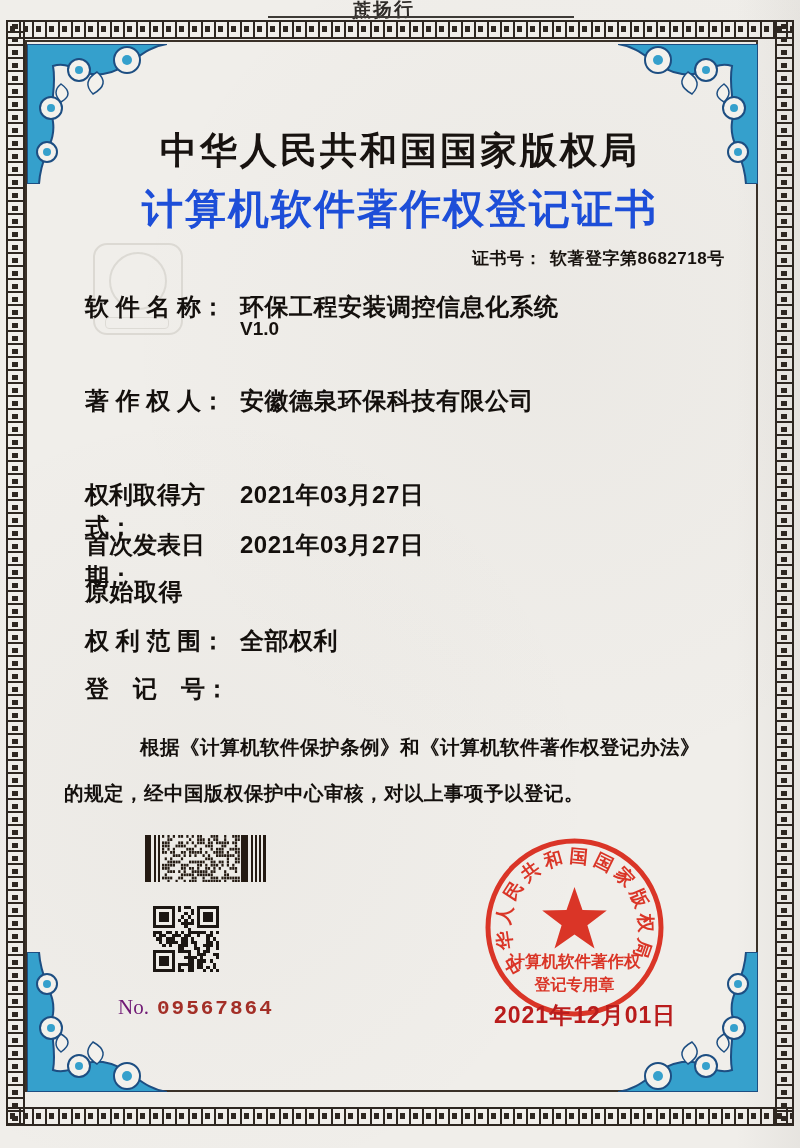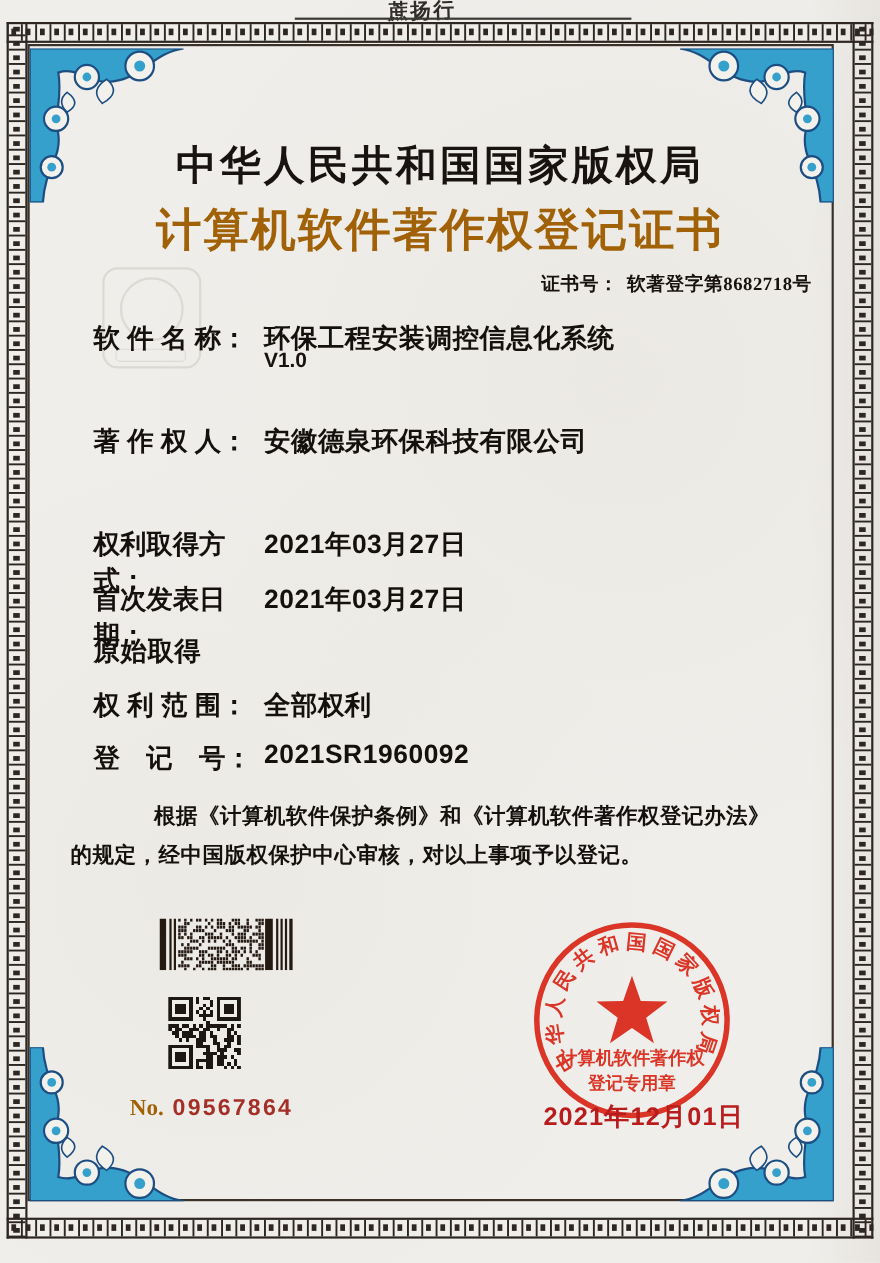--- a/index.html
+++ b/index.html
@@ -65,52 +65,52 @@
   .handwrite-line{left:268px;top:16px;width:306px;height:2px;background:#3d3a36;}
   
   .authority{
     left:0;top:126px;width:800px;text-align:center;
     font-family:"Liberation Serif","DejaVu Serif",serif;
     font-weight:bold;font-size:37px;letter-spacing:3px;color:#181310;
   }
   .cert-title{
     left:0;top:182px;width:800px;text-align:center;
     font-family:"Liberation Serif","DejaVu Serif",serif;
-    font-weight:bold;font-size:41px;letter-spacing:2px;color:#a16207;
-  }
-  .cert-no{left:492px;top:247px;font-size:17px;font-weight:bold;letter-spacing:.5px;font-family:Liberation Serif, serif;}
+    font-weight:bold;font-size:41px;letter-spacing:2px;color:#1d4ed8;
+  }
+  .cert-no{left:472px;top:247px;font-size:17px;font-weight:bold;letter-spacing:.5px;}
   .cert-no .num{margin-left:8px;}
   
   .ghost{
     left:93px;top:243px;width:86px;height:88px;border:2px solid #ccc9c2;
     border-radius:14px;opacity:.55;
   }
   .ghost .c{position:absolute;left:14px;top:7px;width:54px;height:54px;border:2px solid #cdcac3;border-radius:50%;}
   .ghost .b{position:absolute;left:10px;bottom:4px;width:62px;height:10px;border:1.5px solid #cfccc5;border-radius:4px;}
   
   .field{left:85px;display:flex;font-weight:bold;font-size:24px;color:#14100d;}
   .flabel{width:155px;flex:0 0 155px;}
   .fvalue{letter-spacing:.5px;}
   .v2{left:240px;font-weight:bold;font-size:19px;}
   
   .statement{
     left:64px;top:724px;width:650px;font-size:19.5px;font-weight:bold;
-    line-height:36px;text-indent:76px;letter-spacing:.5px;color:#14100d;
+    line-height:46px;text-indent:76px;letter-spacing:.5px;color:#14100d;
   }
   
   .barcode{left:145px;top:835px;width:130px;height:47px;}
   .barcode rect{fill:#241a12;}
   .qr{left:153px;top:906px;width:66px;height:66px;}
   
   .seal{left:482px;top:835px;width:185px;height:185px;opacity:.94;}
   .seal text{font-family:"Liberation Sans","DejaVu Sans",sans-serif;font-weight:bold;fill:var(--seal-red);}
   .issue-date{left:494px;top:1000px;font-size:23px;font-weight:bold;letter-spacing:1px;color:#b91c1c;}
   .serial{left:118px;top:995px;font-size:21px;}
-  .serial .lbl{font-family:"Liberation Serif","DejaVu Serif",serif;font-weight:bold;color:#a16207;}
-  .serial .num{color:var(--serial-red);font-weight:bold;letter-spacing:2px;margin-left:8px;font-family:Liberation Sans, sans-serif;text-align:right;}
+  .serial .lbl{font-family:"Liberation Serif","DejaVu Serif",serif;font-weight:normal;color:#701a75;}
+  .serial .num{color:var(--serial-red);font-weight:bold;letter-spacing:2px;margin-left:8px;font-family:Liberation Mono, monospace;text-align:right;}
 </style>
 </head>
 <body>
 
 <div class="abs handwrite">蔗扬行</div>
 <div class="abs handwrite-line"></div>
 
 <div class="abs gkh" style="left:6px;top:20px;width:788px;"></div>
 <div class="abs gkh" style="left:6px;top:1107px;width:788px;"></div>
 <div class="abs gkv" style="left:6px;top:20px;height:1106px;"></div>
@@ -208,21 +208,20 @@
 </div>
 <div class="abs field" style="top:576px">
   <span class="fvalue">原始取得</span>
 </div>
 <div class="abs field" style="top:625px">
   <span class="flabel">权 利 范 围：</span>
   <span class="fvalue">全部权利</span>
 </div>
 <div class="abs field" style="top:673px">
   <span class="flabel">登　记　号：</span>
-  <span class="fvalue">2021SR1960092</span>
 </div>
 
 <div class="abs statement">根据《计算机软件保护条例》和《计算机软件著作权登记办法》的规定，经中国版权保护中心审核，对以上事项予以登记。</div>
 
 <svg class="abs barcode" viewBox="0 0 130 47" preserveAspectRatio="none">
   <rect x="0" y="0" width="6" height="47"></rect>
   <rect x="9" y="0" width="2" height="47"></rect>
   <rect x="13" y="0" width="2" height="47"></rect>
   <g id="bc-noise">
       <rect x="17" y="0" width="2.2" height="2.8" fill="#241a12"></rect>

